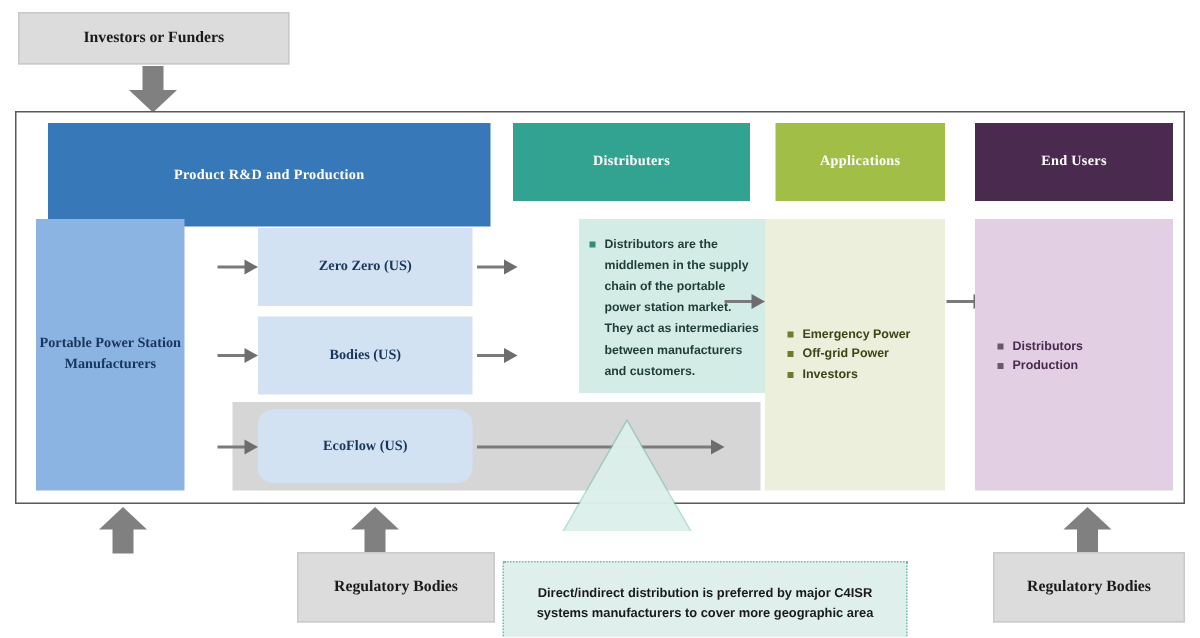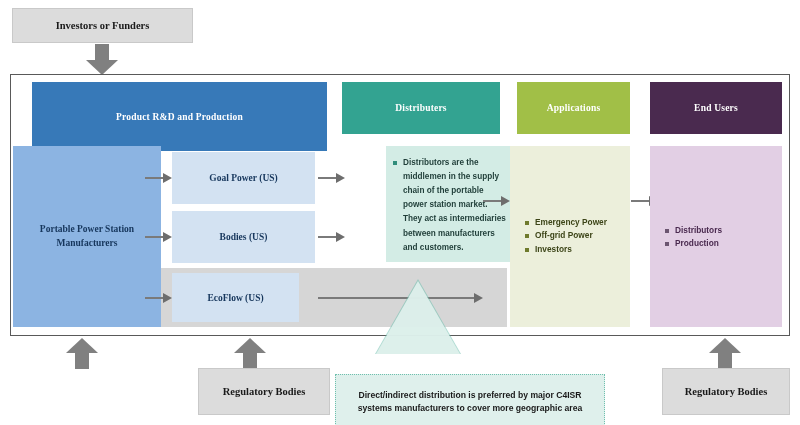--- a/index.html
+++ b/index.html
@@ -186,34 +186,34 @@
   <div class="abs box hdr hdr-end" style="left:650px;top:82px;width:132px;height:52px;">
     <span>End Users</span>
   </div>
 
   <div class="abs box hdr hdr-app" style="left:517px;top:82px;width:113px;height:52px;">
     <span>Applications</span>
   </div>
 
   <div class="abs grey-band" style="left:155px;top:268px;width:352px;height:59px;"></div>
 
-  <div class="abs box panel-mfr" style="left:13px;top:146px;width:148px;height:181px;">
+  <div class="abs box panel-mfr" style="left:24px;top:146px;width:99px;height:181px;">
     <span style="white-space:pre-line;">Portable Power Station
 Manufacturers</span>
   </div>
 
   <div class="abs box brand" style="left:172px;top:152px;width:143px;height:52px;">
-    <span>Goal Power (US)</span>
+    <span>Zero Zero (US)</span>
   </div>
 
   <div class="abs box brand" style="left:172px;top:211px;width:143px;height:52px;">
     <span>Bodies (US)</span>
   </div>
 
-  <div class="abs box brand" style="left:172px;top:273px;width:127px;height:49px;">
+  <div class="abs box brand" style="left:172px;top:273px;width:143px;height:49px;border-radius:10px;">
     <span>EcoFlow (US)</span>
   </div>
 
   <div class="abs arrow" style="left:145px;top:173px;width:27px;">
     <div class="shaft" style="width:19px;"></div>
     <div class="head" style="left:18px;"></div>
   </div>
   <div class="abs arrow" style="left:145px;top:232px;width:27px;">
     <div class="shaft" style="width:19px;"></div>
     <div class="head" style="left:18px;"></div>

